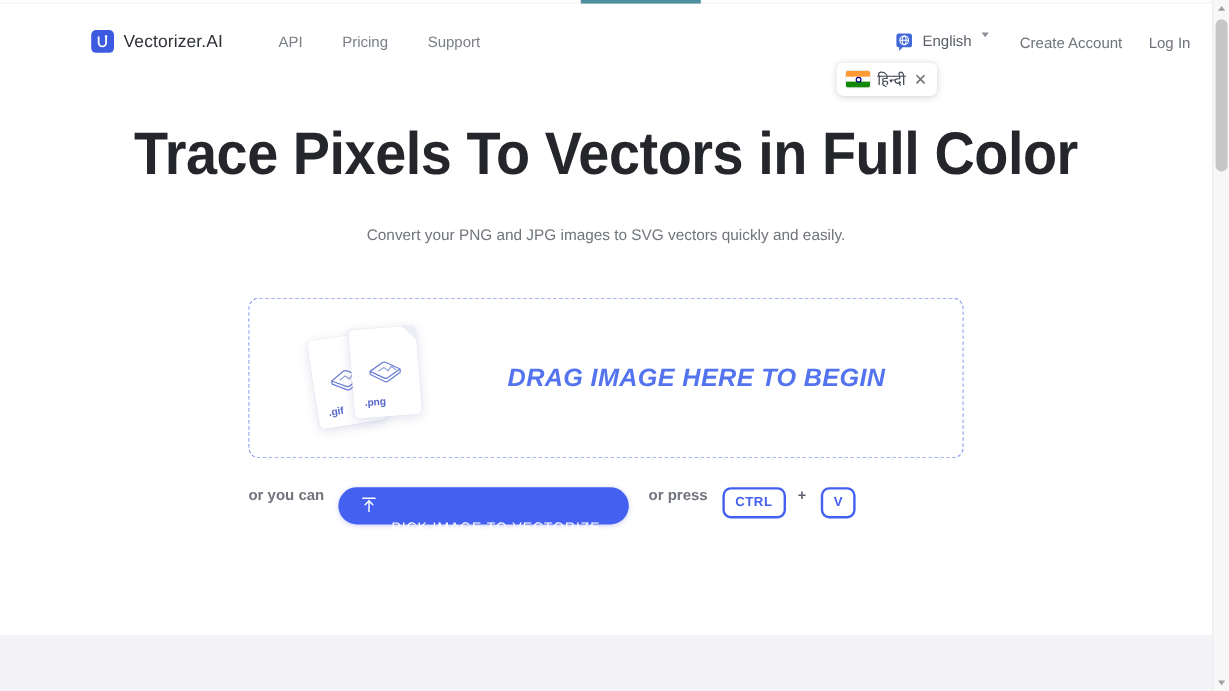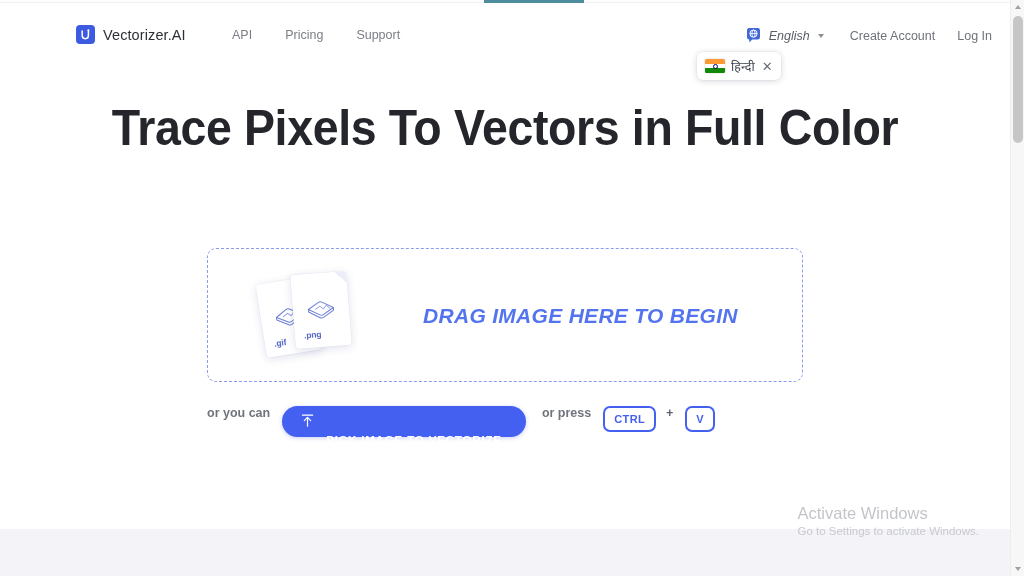--- a/index.html
+++ b/index.html
@@ -111,25 +111,24 @@
   }
   .nav-right a {
     font-size: 12.5px;
     color: #6f737a;
     text-decoration: none;
     white-space: nowrap;
   }
 
   .lang-picker {
     display: flex;
-    align-items: center;
+    align-items: flex-start;
     gap: 7px;
     cursor: pointer;
     margin-right: 4px;
-    font-style: italic;
   }
   .globe-bubble {
     position: relative;
     width: 17px; height: 17px;
     flex: none;
   }
   .globe-bubble svg { display: block; }
   .lang-label {
     font-size: 12.5px;
     color: #5b6068;
@@ -307,21 +306,21 @@
     padding: 0 24px 0 18px;
     display: flex;
     align-items: center;
     gap: 11px;
     cursor: pointer;
     box-shadow: 0 1px 4px rgba(60,80,220,0.28);
   }
   .pick-btn .up-icon { display: block; flex: none; }
   .pick-btn .lbl {
     font-size: 11.5px;
-    font-weight: bold;
+    font-weight: normal;
     color: #ffffff;
     letter-spacing: 0.85px;
     white-space: nowrap;
     margin-top: 36px;
   }
   .or-press {
     margin-left: 16px;
     font-size: 12.5px;
     font-weight: bold;
     color: #70747c;
@@ -463,20 +462,21 @@
       <span class="s green"></span>
       <span class="chakra"></span>
     </span>
     <span class="lang-popup-label">हिन्दी</span>
     <span class="popup-close">✕</span>
   </div>
 
   <h1 class="hero-title">Trace Pixels To Vectors in Full Color</h1>
 
   <div class="hero-sub">
+    <div>Convert your PNG and JPG images to SVG vectors quickly and easily.</div>
   </div>
 
   <div class="dropzone">
 
     <div class="file-stack">
 
       <div class="file-card card-gif">
         <span class="fold"></span>
         <span class="pic">
           <svg width="30" height="24" viewBox="0 0 30 24" aria-hidden="true">
@@ -523,24 +523,20 @@
       <span class="lbl">PICK IMAGE TO VECTORIZE</span>
     </button>
 
     <span class="or-press">or press</span>
 
     <span class="keycap">CTRL</span>
     <span class="plus">+</span>
     <span class="keycap">V</span>
   </div>
 
-  <div class="watermark">
-    <div class="wm-title">Activate Windows</div>
-    <div class="wm-sub">Go to Settings to activate Windows.</div>
-  </div>
 
 </div>
 
 <div id="top-sliver">
   <div class="tab-bit"></div>
 </div>
 
 <div id="scrollbar">
   <div class="arrow up">
       <i></i>

